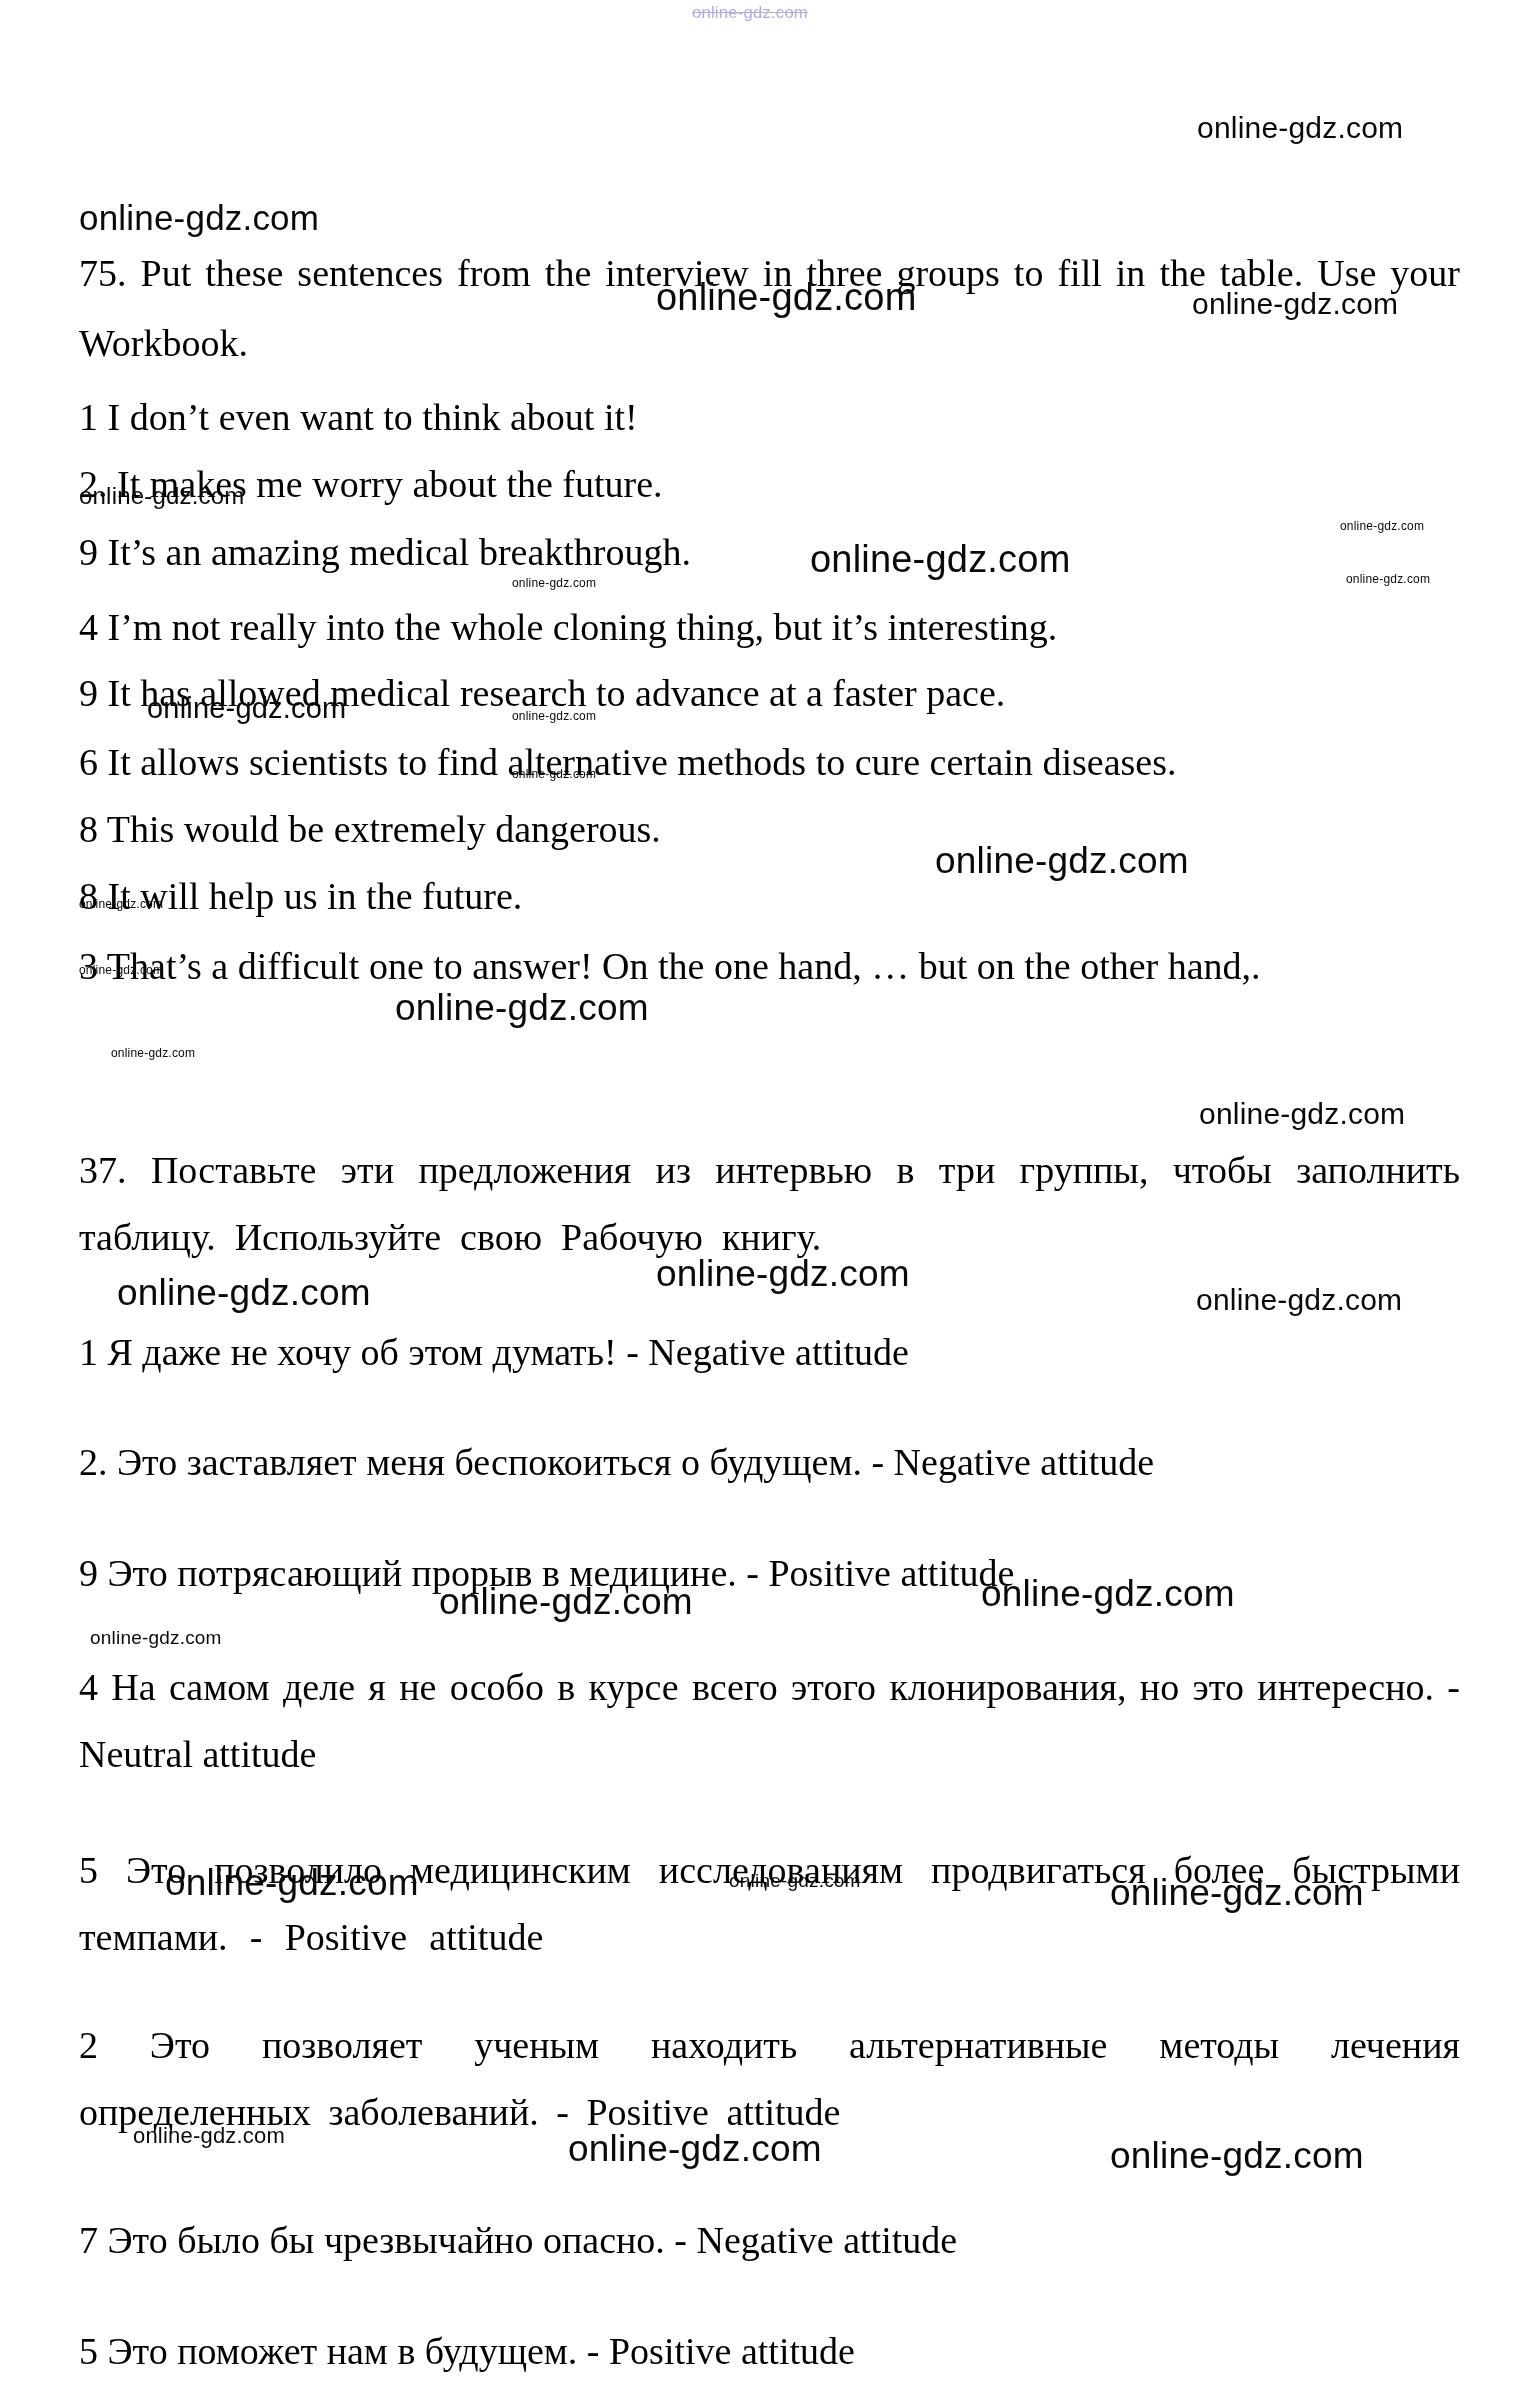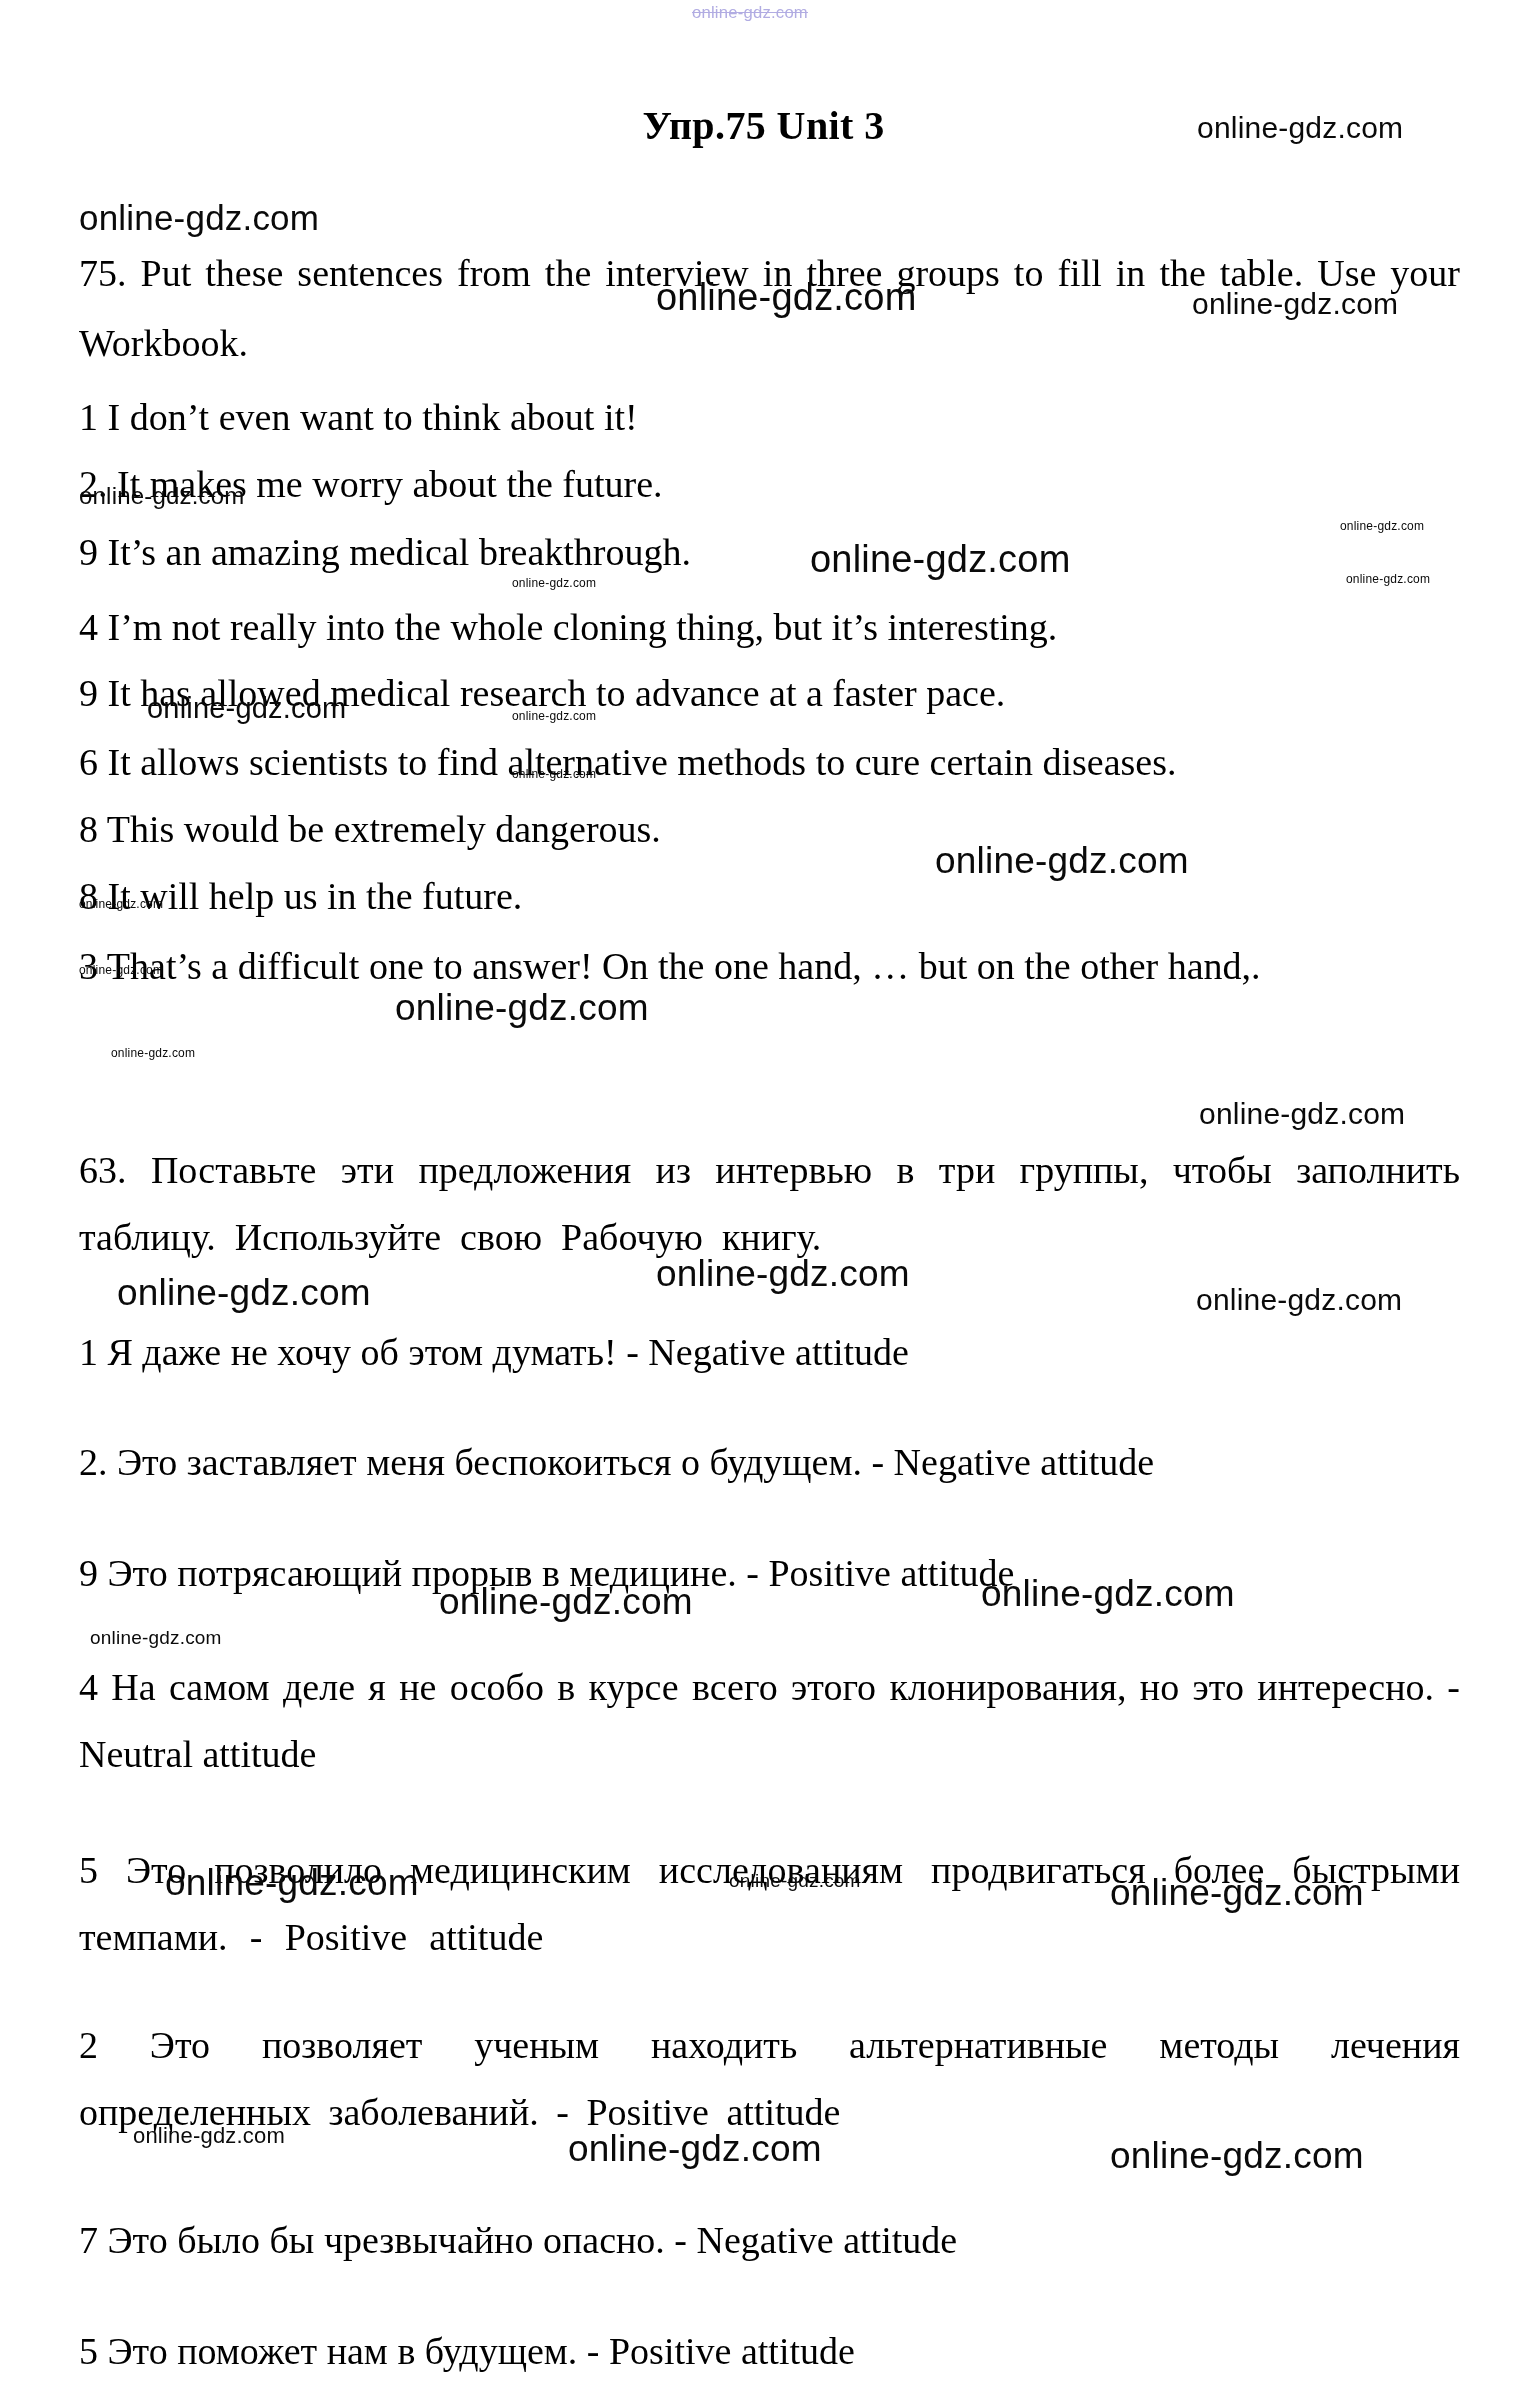--- a/index.html
+++ b/index.html
@@ -43,37 +43,36 @@
     color: #a49ede;
     text-decoration: line-through;
     opacity: 0.85;
   }
 </style>
 </head>
 <body>
 
 <div class="page">
 
-  <div class="title">Упр.75 Unit 3</div>
 
   <section>
     <p class="para bold j" style="top:238px; line-height:70px; word-spacing:3.2px;">75. Put these sentences from the interview in three groups to fill in the table. Use your Workbook.</p>
     <p class="para" style="top:384px">1 I don’t even want to think about it!</p>
     <p class="para" style="top:451px">2. It makes me worry about the future.</p>
     <p class="para" style="top:519px">9 It’s an amazing medical breakthrough.</p>
     <p class="para" style="top:594px">4 I’m not really into the whole cloning thing, but it’s interesting.</p>
     <p class="para" style="top:660px">9 It has allowed medical research to advance at a faster pace.</p>
     <p class="para" style="top:729px">6 It allows scientists to find alternative methods to cure certain diseases.</p>
     <p class="para" style="top:796px">8 This would be extremely dangerous.</p>
     <p class="para" style="top:863px">8 It will help us in the future.</p>
     <p class="para" style="top:933px; width:1350px;">3 That’s a difficult one to answer! On the one hand, … but on the other hand,.</p>
   </section>
 
   <section>
-    <p class="para bold j" style="top:1137px; line-height:67px; word-spacing:9.5px;">63. Поставьте эти предложения из интервью в три группы, чтобы заполнить таблицу. Используйте свою Рабочую книгу.</p>
+    <p class="para bold j" style="top:1137px; line-height:67px; word-spacing:9.5px;">37. Поставьте эти предложения из интервью в три группы, чтобы заполнить таблицу. Используйте свою Рабочую книгу.</p>
     <p class="para" style="top:1319px">1 Я даже не хочу об этом думать! - Negative attitude</p>
     <p class="para" style="top:1429px">2. Это заставляет меня беспокоиться о будущем. - Negative attitude</p>
     <p class="para" style="top:1540px">9 Это потрясающий прорыв в медицине. - Positive attitude</p>
     <p class="para j" style="top:1654px">4 На самом деле я не особо в курсе всего этого клонирования, но это интересно. - Neutral attitude</p>
     <p class="para j" style="top:1837px; word-spacing:12.7px;">5 Это позволило медицинским исследованиям продвигаться более быстрыми темпами. - Positive attitude</p>
     <p class="para j" style="top:2012px; word-spacing:8px;">2 Это позволяет ученым находить альтернативные методы лечения определенных заболеваний. - Positive attitude</p>
     <p class="para" style="top:2207px">7 Это было бы чрезвычайно опасно. - Negative attitude</p>
     <p class="para" style="top:2318px">5 Это поможет нам в будущем. - Positive attitude</p>
   </section>
 

